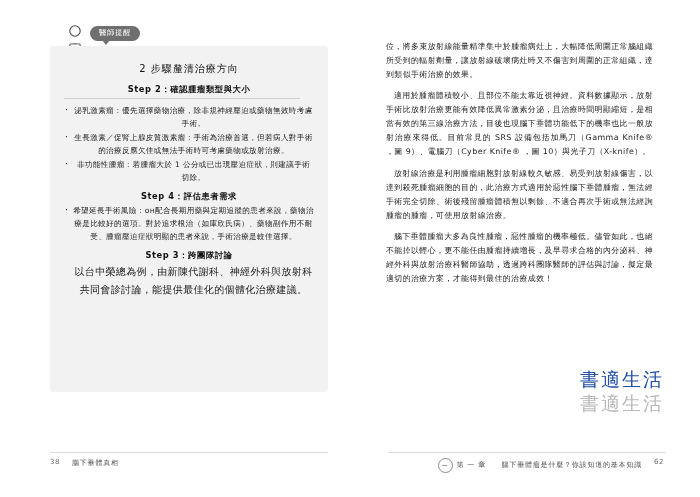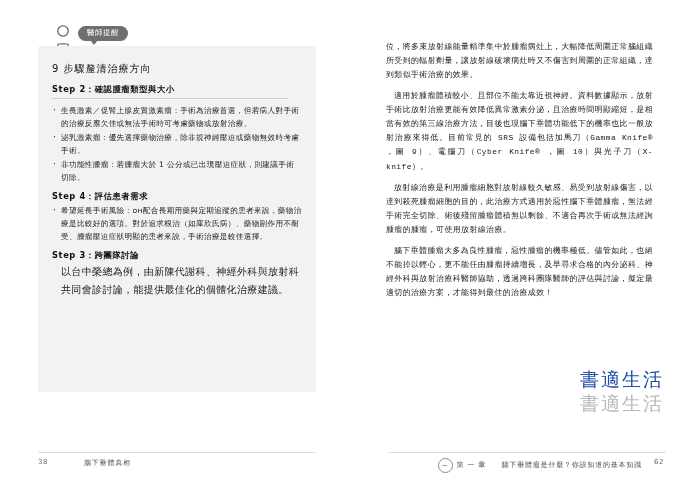--- a/index.html
+++ b/index.html
@@ -21,23 +21,24 @@
     box-sizing: border-box;
   }
   .page {
     position: absolute;
     top: 0;
     height: 497px;
     box-sizing: border-box;
     background: #ffffff;
   }
   .page-left {
-    left: 4px;
+    left: 16px;
     width: 350px;
     border-right: 1px solid #ececec;
+    text-align: center;
   }
   .page-right {
     left: 350px;
     width: 350px;
   }
 
   
   .doctor-icon {
     position: absolute;
     left: 42px;
@@ -155,40 +156,39 @@
     color: #6a6a6a;
     letter-spacing: 0.5px;
   }
   .footer-left-text {
     position: absolute;
     left: 56px;
     top: 458px;
     font-size: 7px;
     color: #4d4d4d;
     letter-spacing: 0.8px;
-    margin-left: 24px;
   }
 
   
   .rcol {
     position: absolute;
     left: 36px;
     top: 40px;
     width: 275px;
   }
   .rpara {
     font-size: 7.9px;
     line-height: 1.78;
     letter-spacing: 0.45px;
     color: #191919;
     margin: 0 8px 7px 0;
     text-align: justify;
     text-indent: 0;
   }
-  .rpara.indent { text-indent: 8px; font-family: Liberation Mono, monospace; }
+  .rpara.indent { text-indent: 8px; }
 
   .brand {
     position: absolute;
     right: 36px;
     top: 368px;
     text-align: center;
   }
   .brand-blue {
     font-size: 19px;
     color: #1f4fa8;
@@ -257,27 +257,27 @@
       <path d="M10 24 L3 31" stroke="#4a4a4a" stroke-width="1"></path>
       <path d="M24 24 L31 31" stroke="#4a4a4a" stroke-width="1"></path>
       <rect x="12" y="20" width="10" height="6" fill="#ffffff" stroke="#4a4a4a" stroke-width="0.8"></rect>
     </svg>
 
     <div class="bubble">醫師提醒</div>
 
     <div class="grey-box"></div>
 
     <div class="grey-box-inner">
-      <div class="box-title">9 步驟釐清治療方向</div>
+      <div class="box-title">2 步驟釐清治療方向</div>
 
       <div class="step-head first">Step 2：確認腫瘤類型與大小</div>
       <div class="divider"></div>
       <ul class="bullets">
+        <li>泌乳激素瘤：優先選擇藥物治療，除非規神經壓迫或藥物無效時考慮手術。</li>
         <li>生長激素／促腎上腺皮質激素瘤：手術為治療首選，但若病人對手術的治療反應欠佳或無法手術時可考慮藥物或放射治療。</li>
-        <li>泌乳激素瘤：優先選擇藥物治療，除非規神經壓迫或藥物無效時考慮手術。</li>
         <li>非功能性腫瘤：若腫瘤大於 1 公分或已出現壓迫症狀，則建議手術切除。</li>
       </ul>
 
       <div class="step-head">Step 4：評估患者需求</div>
       <ul class="bullets">
         <li>希望延長手術風險：он配合長期用藥與定期追蹤的患者來說，藥物治療是比較好的選項。對於追求根治（如庫欣氏病）、藥物副作用不耐受、腫瘤壓迫症狀明顯的患者來說，手術治療是較佳選擇。</li>
       </ul>
 
       <div class="step-head">Step 3：跨團隊討論</div>
       <p class="plain-para">以台中榮總為例，由新陳代謝科、神經外科與放射科共同會診討論，能提供最佳化的個體化治療建議。</p>

